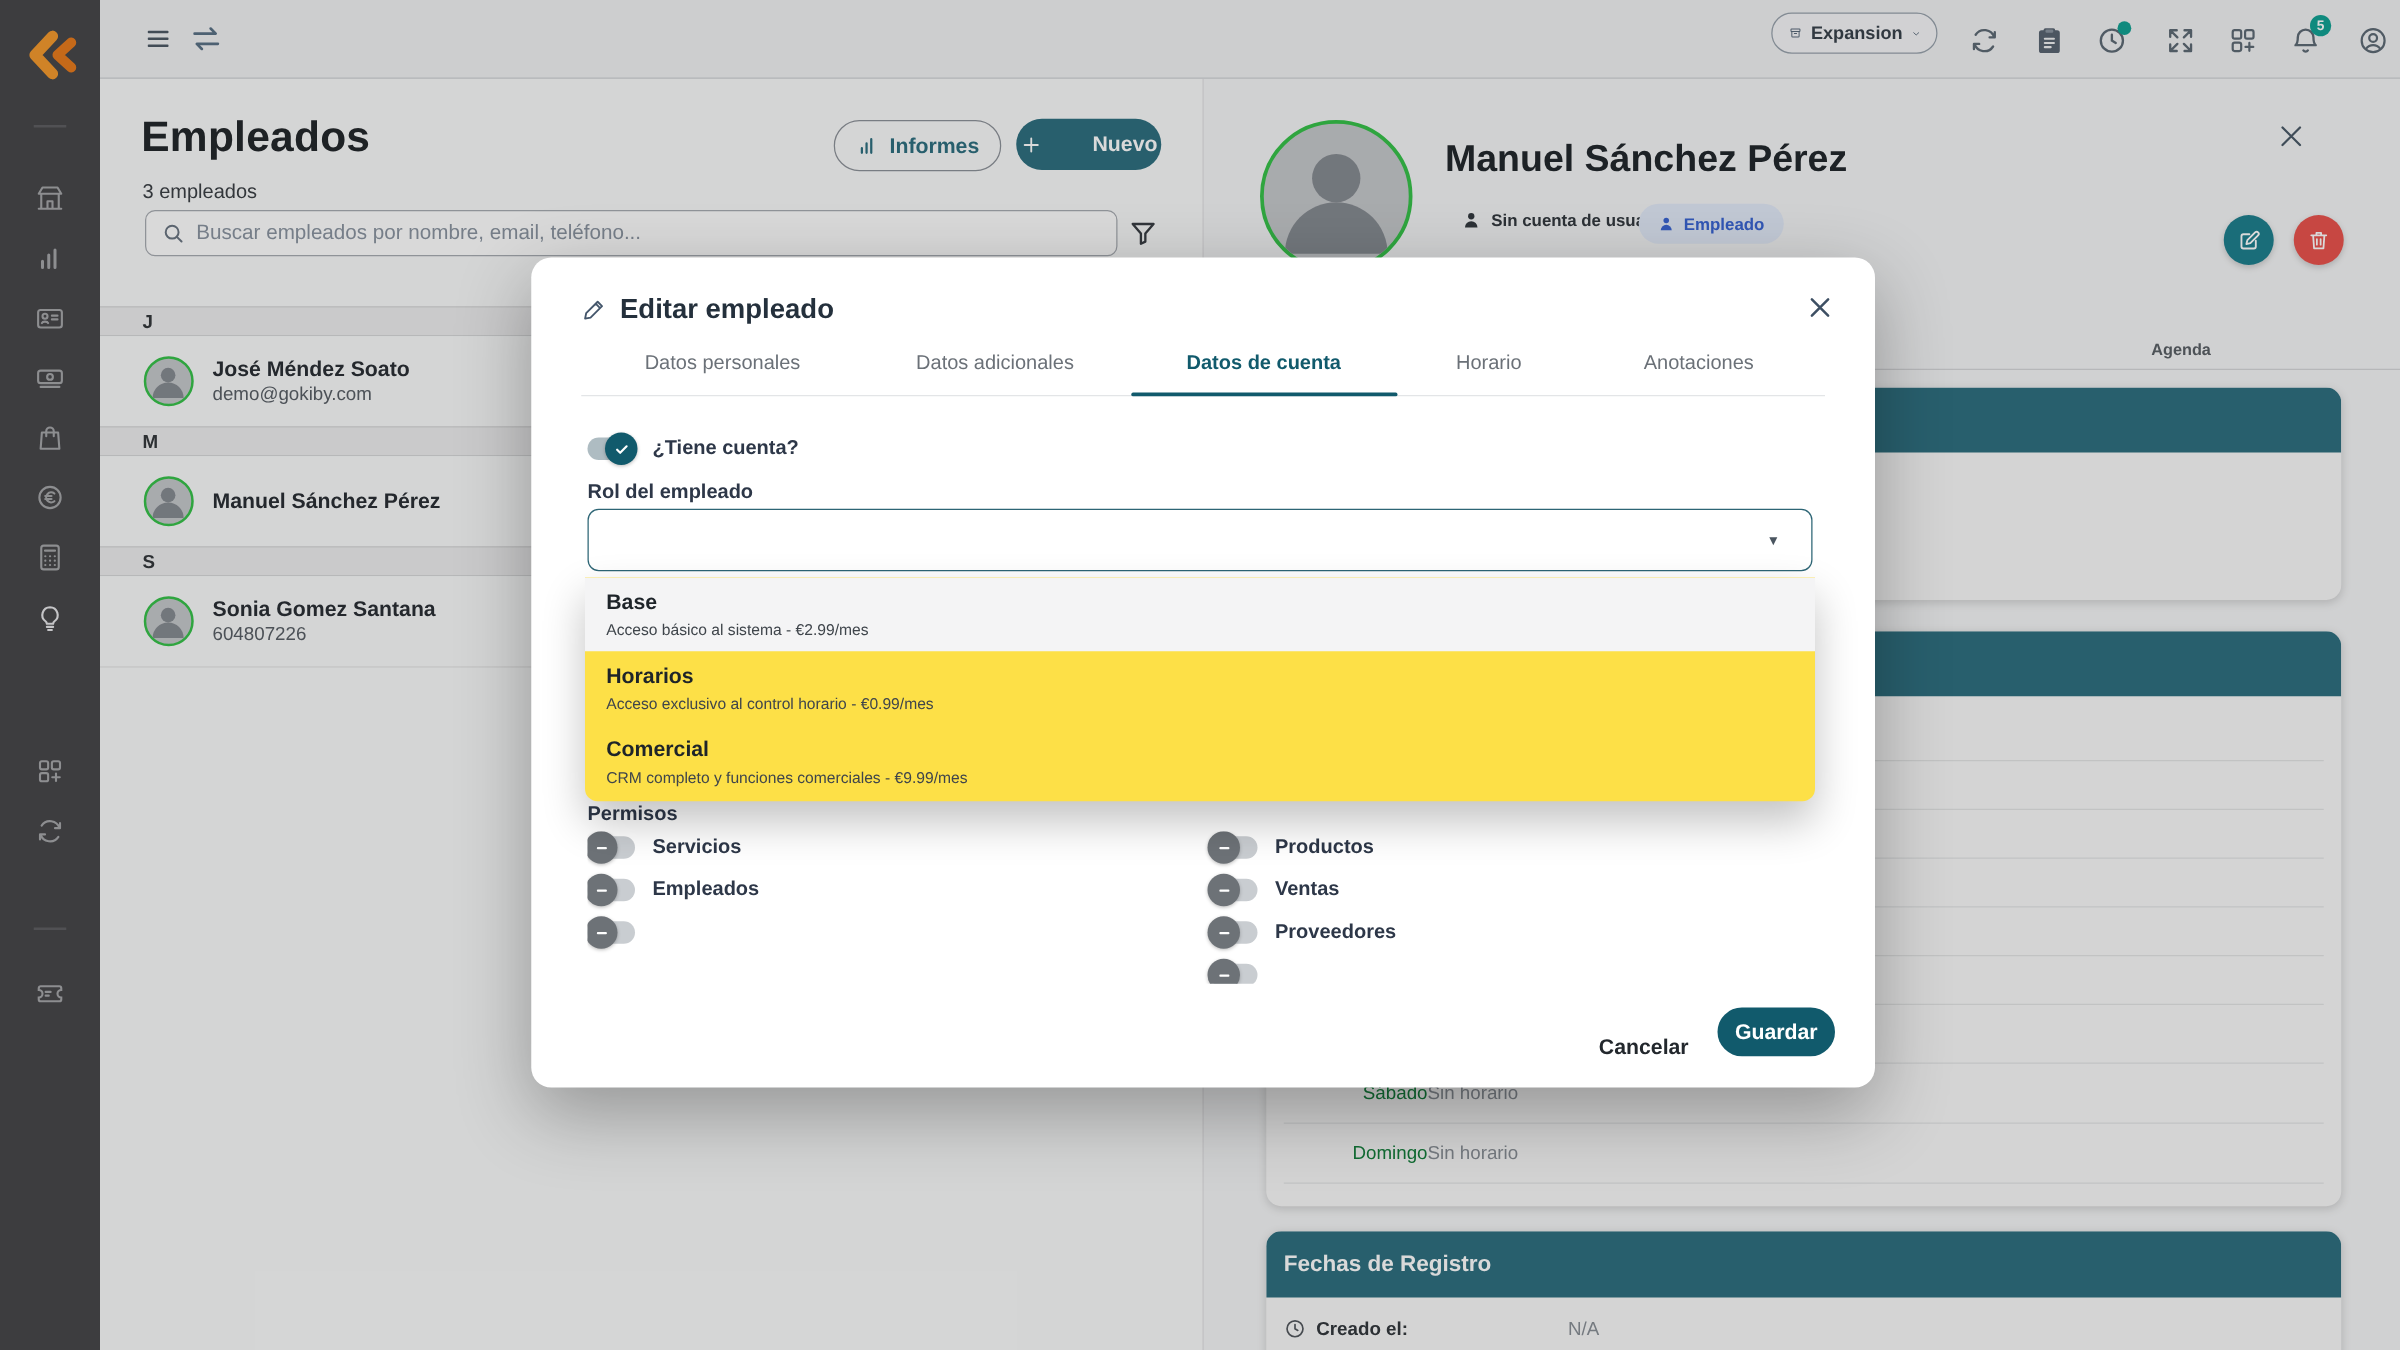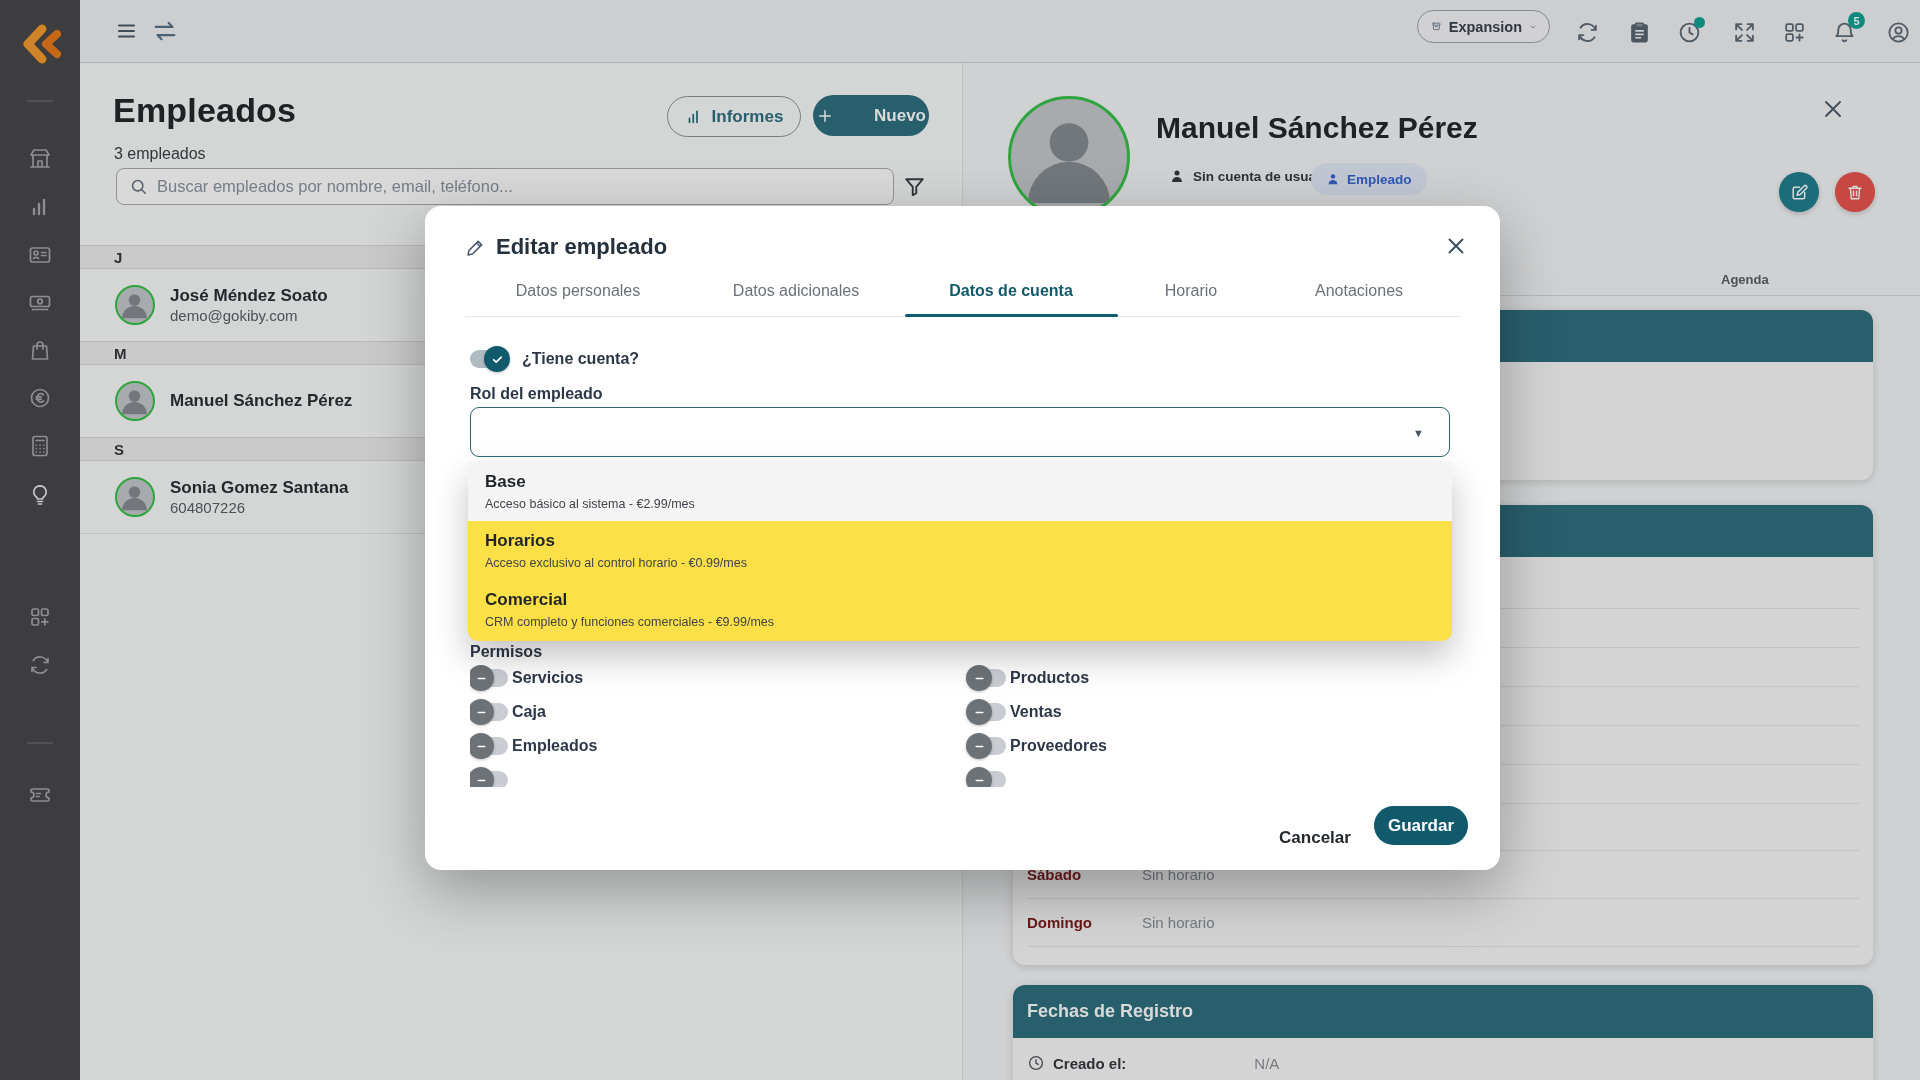--- a/index.html
+++ b/index.html
@@ -53,21 +53,21 @@
   .badge { position:absolute; left:348px; top:100px; height:32px; border-radius:16px; background:#e3ebf9; color:#3a66d4; display:flex; align-items:center; gap:7px; padding:0 15px; font-size:13.5px; font-weight:700; cursor:default; }
   .cir-btn { position:absolute; top:109px; width:40px; height:40px; border-radius:50%; display:flex; align-items:center; justify-content:center; color:#fff; cursor:pointer; box-shadow:0 2px 5px rgba(0,0,0,.18); }
   .edit-btn { left:816px; background:#1f808f; }
   .del-btn { left:872px; background:#ea544e; }
   .d-tabbar { position:absolute; left:0; top:216px; width:958px; height:17px; border-bottom:1px solid #d6d8da; }
   .d-tab { position:absolute; left:758px; top:-7px; font-size:13px; font-weight:600; color:#5b6167; cursor:pointer; }
   .card { position:absolute; left:50px; width:860px; background:#fafafa; border-radius:12px; box-shadow:0 2px 8px rgba(0,0,0,.15); overflow:hidden; }
   .card-head { height:52px; background:#2f7080; display:flex; align-items:center; padding-left:14px; color:#fff; font-size:18px; font-weight:700; }
   .sch-row { position:relative; height:39px; border-bottom:1px solid #e4e5e6; margin:0 14px; }
   .sch-row.lab { height:48px; display:flex; align-items:center; }
-  .sch-day { width:115px; font-size:15px; font-weight:700; color:#7f1d1d; }
+  .sch-day { width:115px; font-size:15px; font-weight:400; color:#15803d;text-align:right; }
   .sch-val { font-size:15px; color:#8a9097; }
   .reg-row { display:flex; align-items:center; gap:8px; margin:16px 14px 0 14px; color:#34393e; }
   .reg-row .rlab { font-size:15px; font-weight:700; }
   .reg-row .rval { font-size:15px; color:#8a9097; margin-left:120px; }
 
   
   .overlay { position:absolute; inset:0; background:rgba(0,0,0,.15); z-index:40; }
   .modal { position:absolute; left:425px; top:206px; width:1075px; height:664px; background:#fff; border-radius:16px; box-shadow:0 20px 60px rgba(0,0,0,.3); z-index:50; }
   .m-head { position:absolute; left:40px; top:28px; display:flex; align-items:center; gap:10px; color:#24303c; }
   .m-title { font-size:22px; font-weight:700; }
@@ -86,21 +86,21 @@
   .m-select { position:absolute; left:45px; top:201px; width:980px; height:50px; border:1.5px solid #2d6575; border-radius:9px; background:#fff; cursor:pointer; }
   .m-caret { position:absolute; right:25px; top:19px; font-size:11px; color:#4a5560; }
   .dropdown { position:absolute; left:43px; top:256px; width:984px; height:179px; background:#fde047; border-radius:0 0 10px 10px; box-shadow:0 16px 34px rgba(0,0,0,.24); z-index:60; overflow:hidden; }
   .opt { padding:10px 17px 0 17px; height:59px; cursor:pointer; }
   .opt.hover { background:#f4f4f5; }
   .opt-t { font-size:17px; font-weight:700; color:#1e2429; }
   .opt-d { font-size:12.5px; color:#3f454b; margin-top:5px; }
   .m-permlbl { position:absolute; left:45px; top:437px; }
   .perm-grid { position:absolute; left:45px; top:459px; width:985px; height:122px; overflow:hidden; }
   .perm-col { position:absolute; top:0; width:480px; }
-  .perm-item { display:flex; align-items:center; gap:4px; height:26px; margin-bottom:8px; }
+  .perm-item { display:flex; align-items:center; gap:14px; height:26px; margin-bottom:8px; }
   .m-cancel { position:absolute; left:845px; top:612px; width:90px; height:39px; background:none; border:none; font-size:17px; font-weight:600; color:#23282d; cursor:pointer; }
   .m-save { position:absolute; left:949px; top:600px; width:94px; height:39px; border:none; border-radius:20px; background:#115a6c; color:#fff; font-size:17px; font-weight:700; cursor:pointer; }
 </style>
 </head>
 <body>
 
 <div class="screen">
 
   <aside class="sidebar">
     <svg class="logo" viewBox="0 0 48 44">
@@ -438,30 +438,20 @@
           <span class="m-lbl">Servicios</span>
         </div>
         <div class="perm-item">
           <div class="tgl off">
               <span class="knob">
                 <svg width="13" height="13" viewBox="0 0 24 24" stroke="#fff" stroke-width="3" stroke-linecap="round">
                   <path d="M6 12h12"></path>
                 </svg>
               </span>
             </div>
-          <span class="m-lbl">Caja</span>
-        </div>
-        <div class="perm-item">
-          <div class="tgl off">
-              <span class="knob">
-                <svg width="13" height="13" viewBox="0 0 24 24" stroke="#fff" stroke-width="3" stroke-linecap="round">
-                  <path d="M6 12h12"></path>
-                </svg>
-              </span>
-            </div>
           <span class="m-lbl">Empleados</span>
         </div>
         <div class="perm-item">
           <div class="tgl off">
               <span class="knob">
                 <svg width="13" height="13" viewBox="0 0 24 24" stroke="#fff" stroke-width="3" stroke-linecap="round">
                   <path d="M6 12h12"></path>
                 </svg>
               </span>
             </div>

